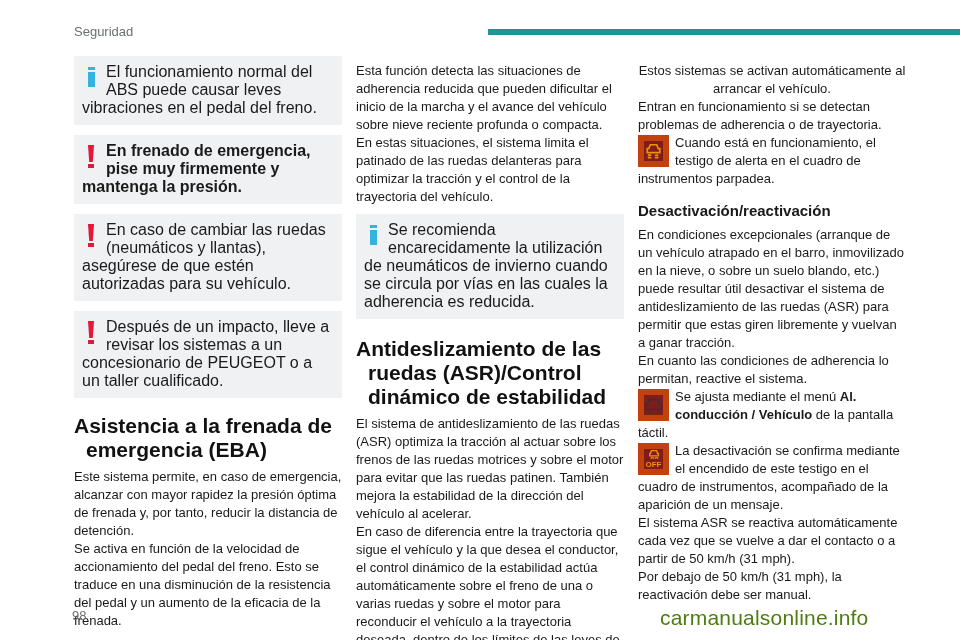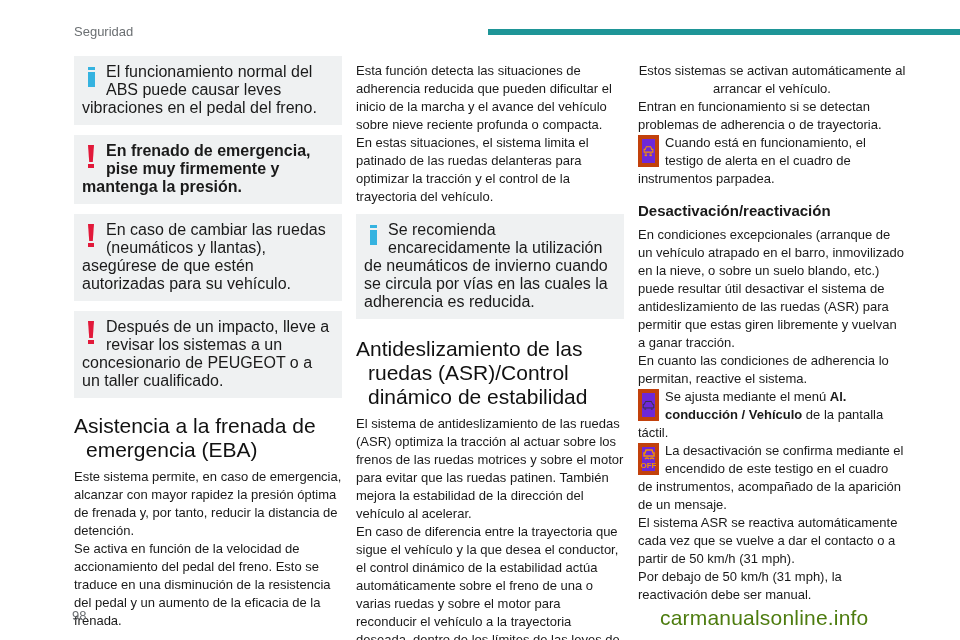--- a/index.html
+++ b/index.html
@@ -37,30 +37,30 @@
   }
   .ico-warn .bar {
     position:absolute; left:6px; top:3px; width:6px; height:17px; background:#e2193a;
     clip-path:polygon(0 0,100% 0,80% 100%,20% 100%);
   }
   .ico-warn .dot {
     position:absolute; left:6px; top:22px; width:6px; height:4px; background:#e2193a;
   }
 
   h2 {
-    font-size:21px; line-height:24px; font-weight:normal; margin:18px 0 6px 0;
+    font-size:21px; line-height:24px; font-weight:bold; margin:18px 0 6px 0;
     color:#111;
   }
   h2 .indent { display:block; padding-left:12px; }
   h3 { font-size:15px; line-height:18px; font-weight:bold; margin:14px 0 6px 0; }
   p.txt { font-size:13px; line-height:18px; margin:0; }
   .inline-icon-row { font-size:13px; line-height:18px; }
   .picon {
-    float:left; width:21px; height:32px; border:4px solid #c2410c;
-    background:#6d28d9; margin:1px 6px 0 0; box-sizing:border-box;
+    float:left; width:31px; height:32px; border:6px solid #c2410c;
+    background:#7f1d1d; margin:1px 6px 0 0; box-sizing:border-box;
     display:flex; align-items:center; justify-content:center;
   }
   .page-number {
     position:absolute; left:32px; top:608px; font-size:13px; color:#6b6f72;margin-left:40px;
   }
   .watermark {
     position:absolute; left:660px; top:606px; font-size:21px; color:#4d7c0f;
     letter-spacing:0.2px;
   }
 </style>

